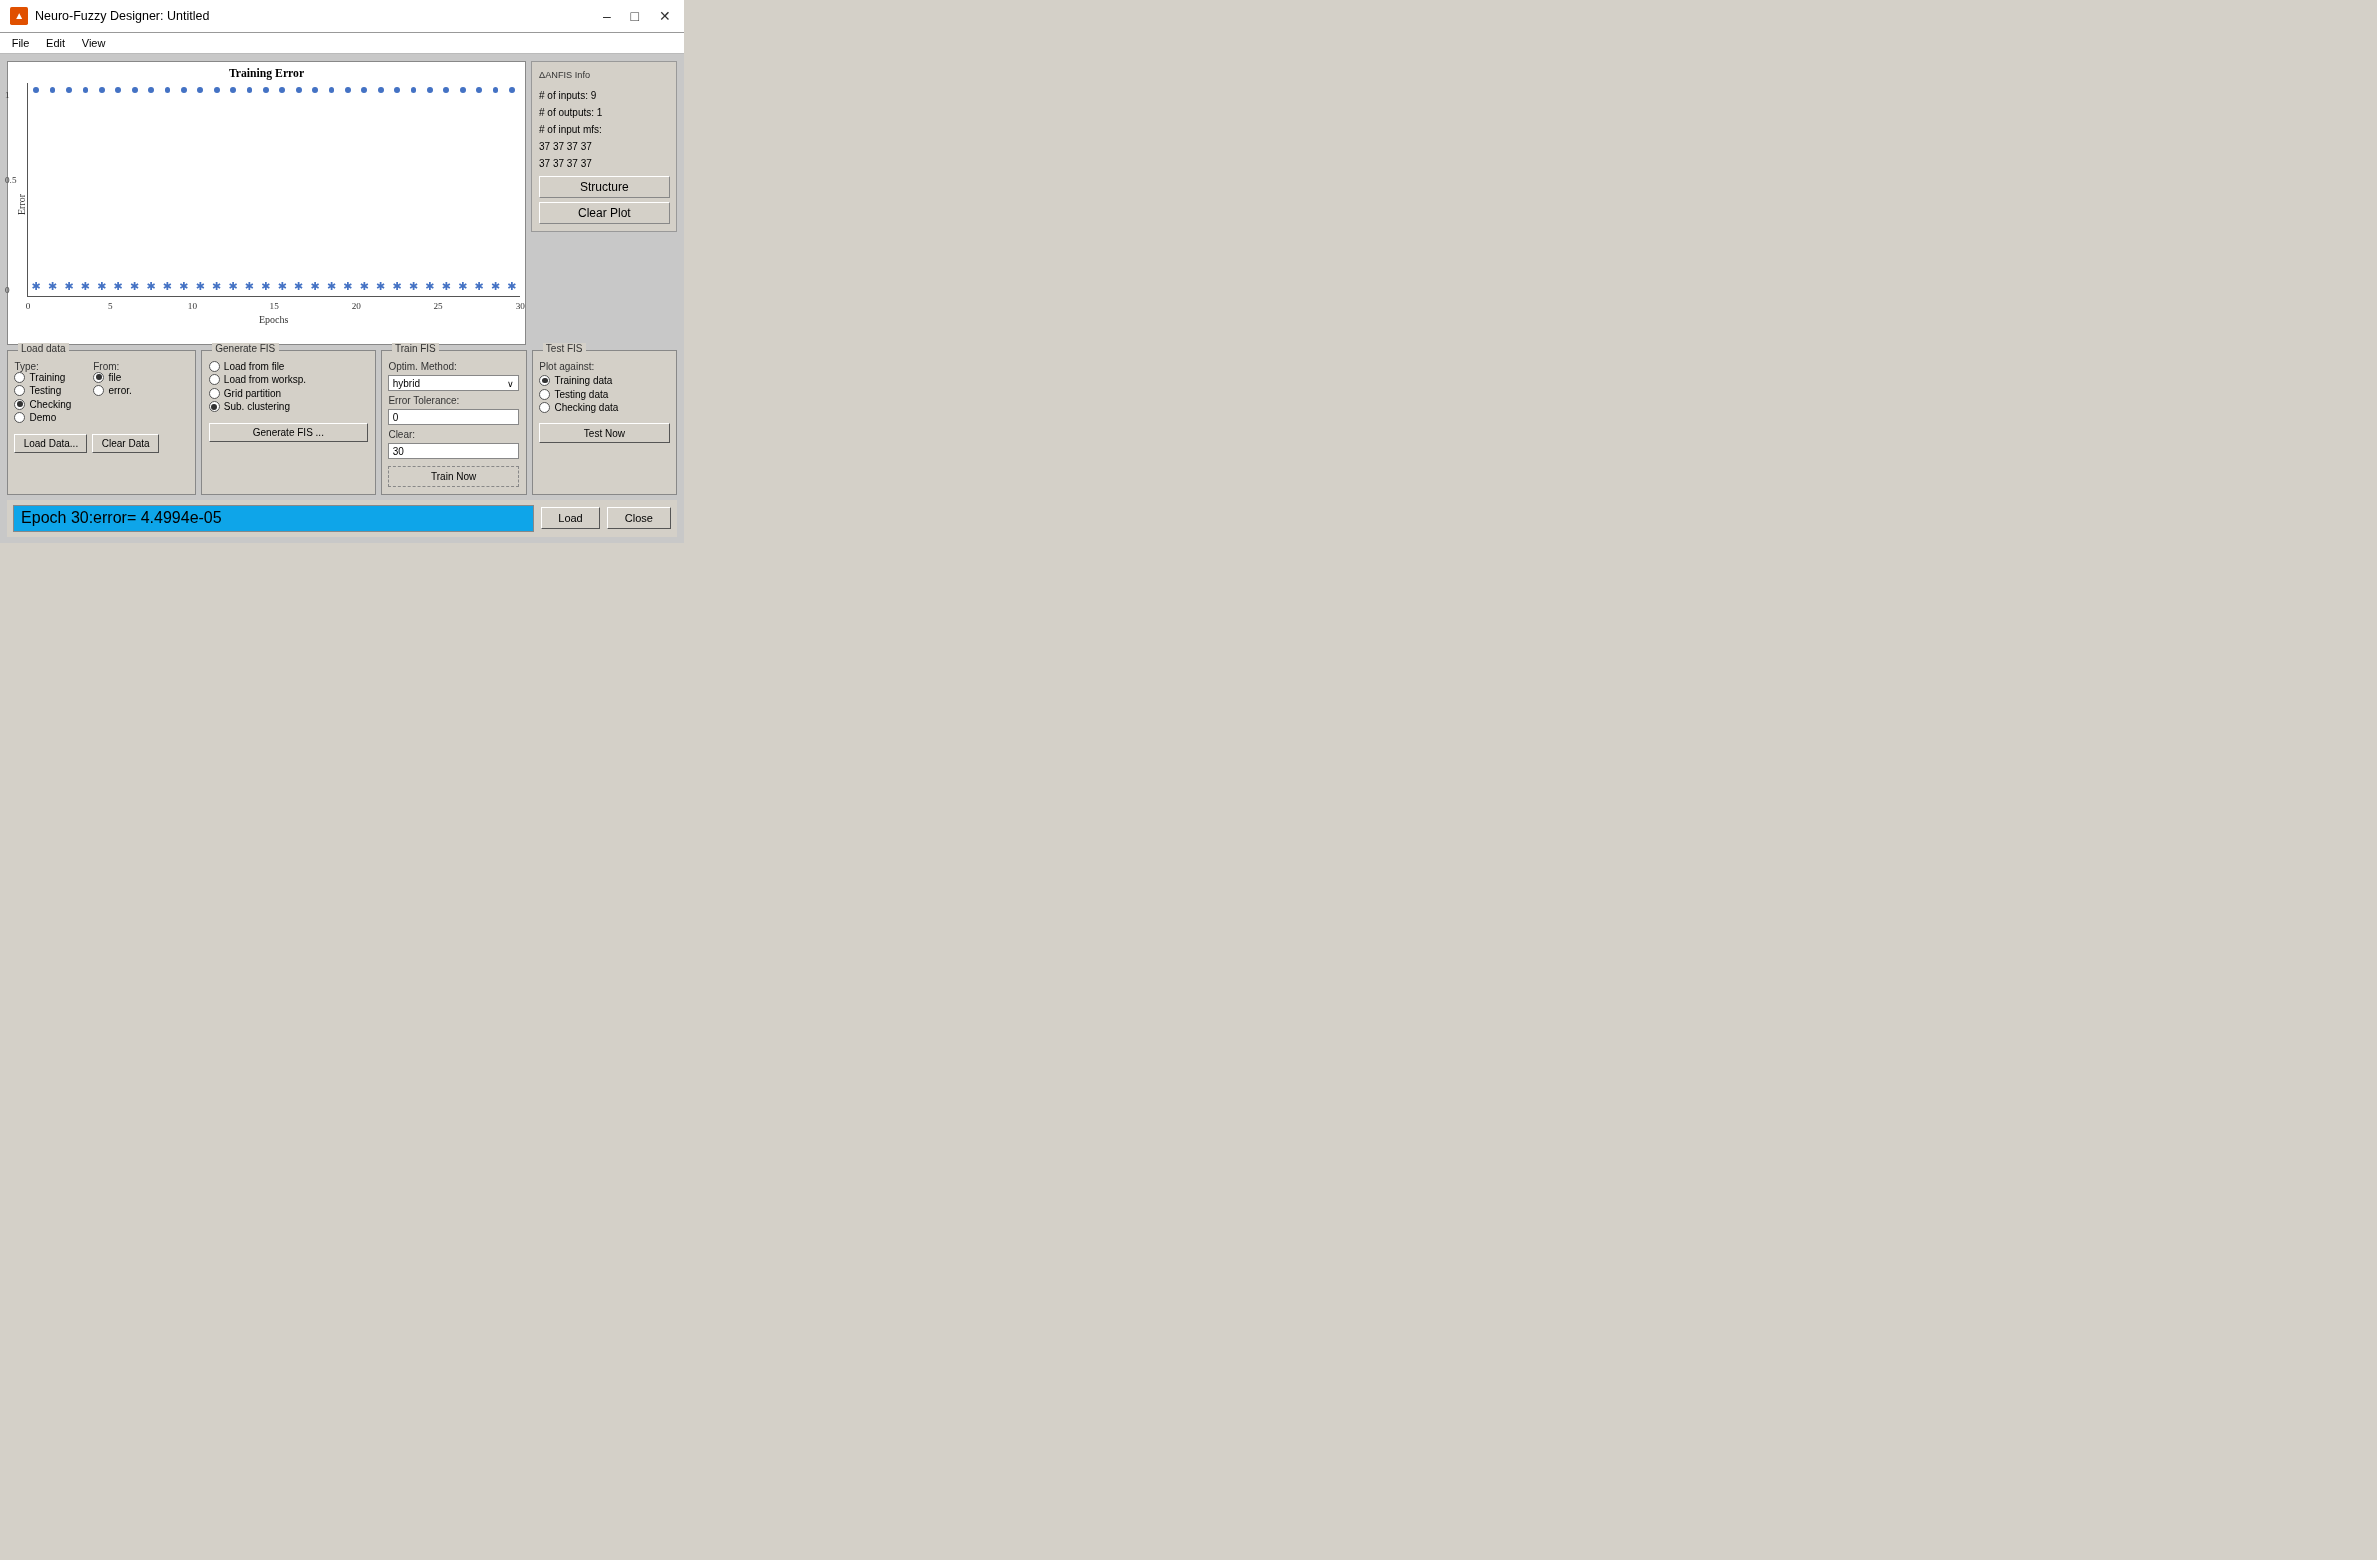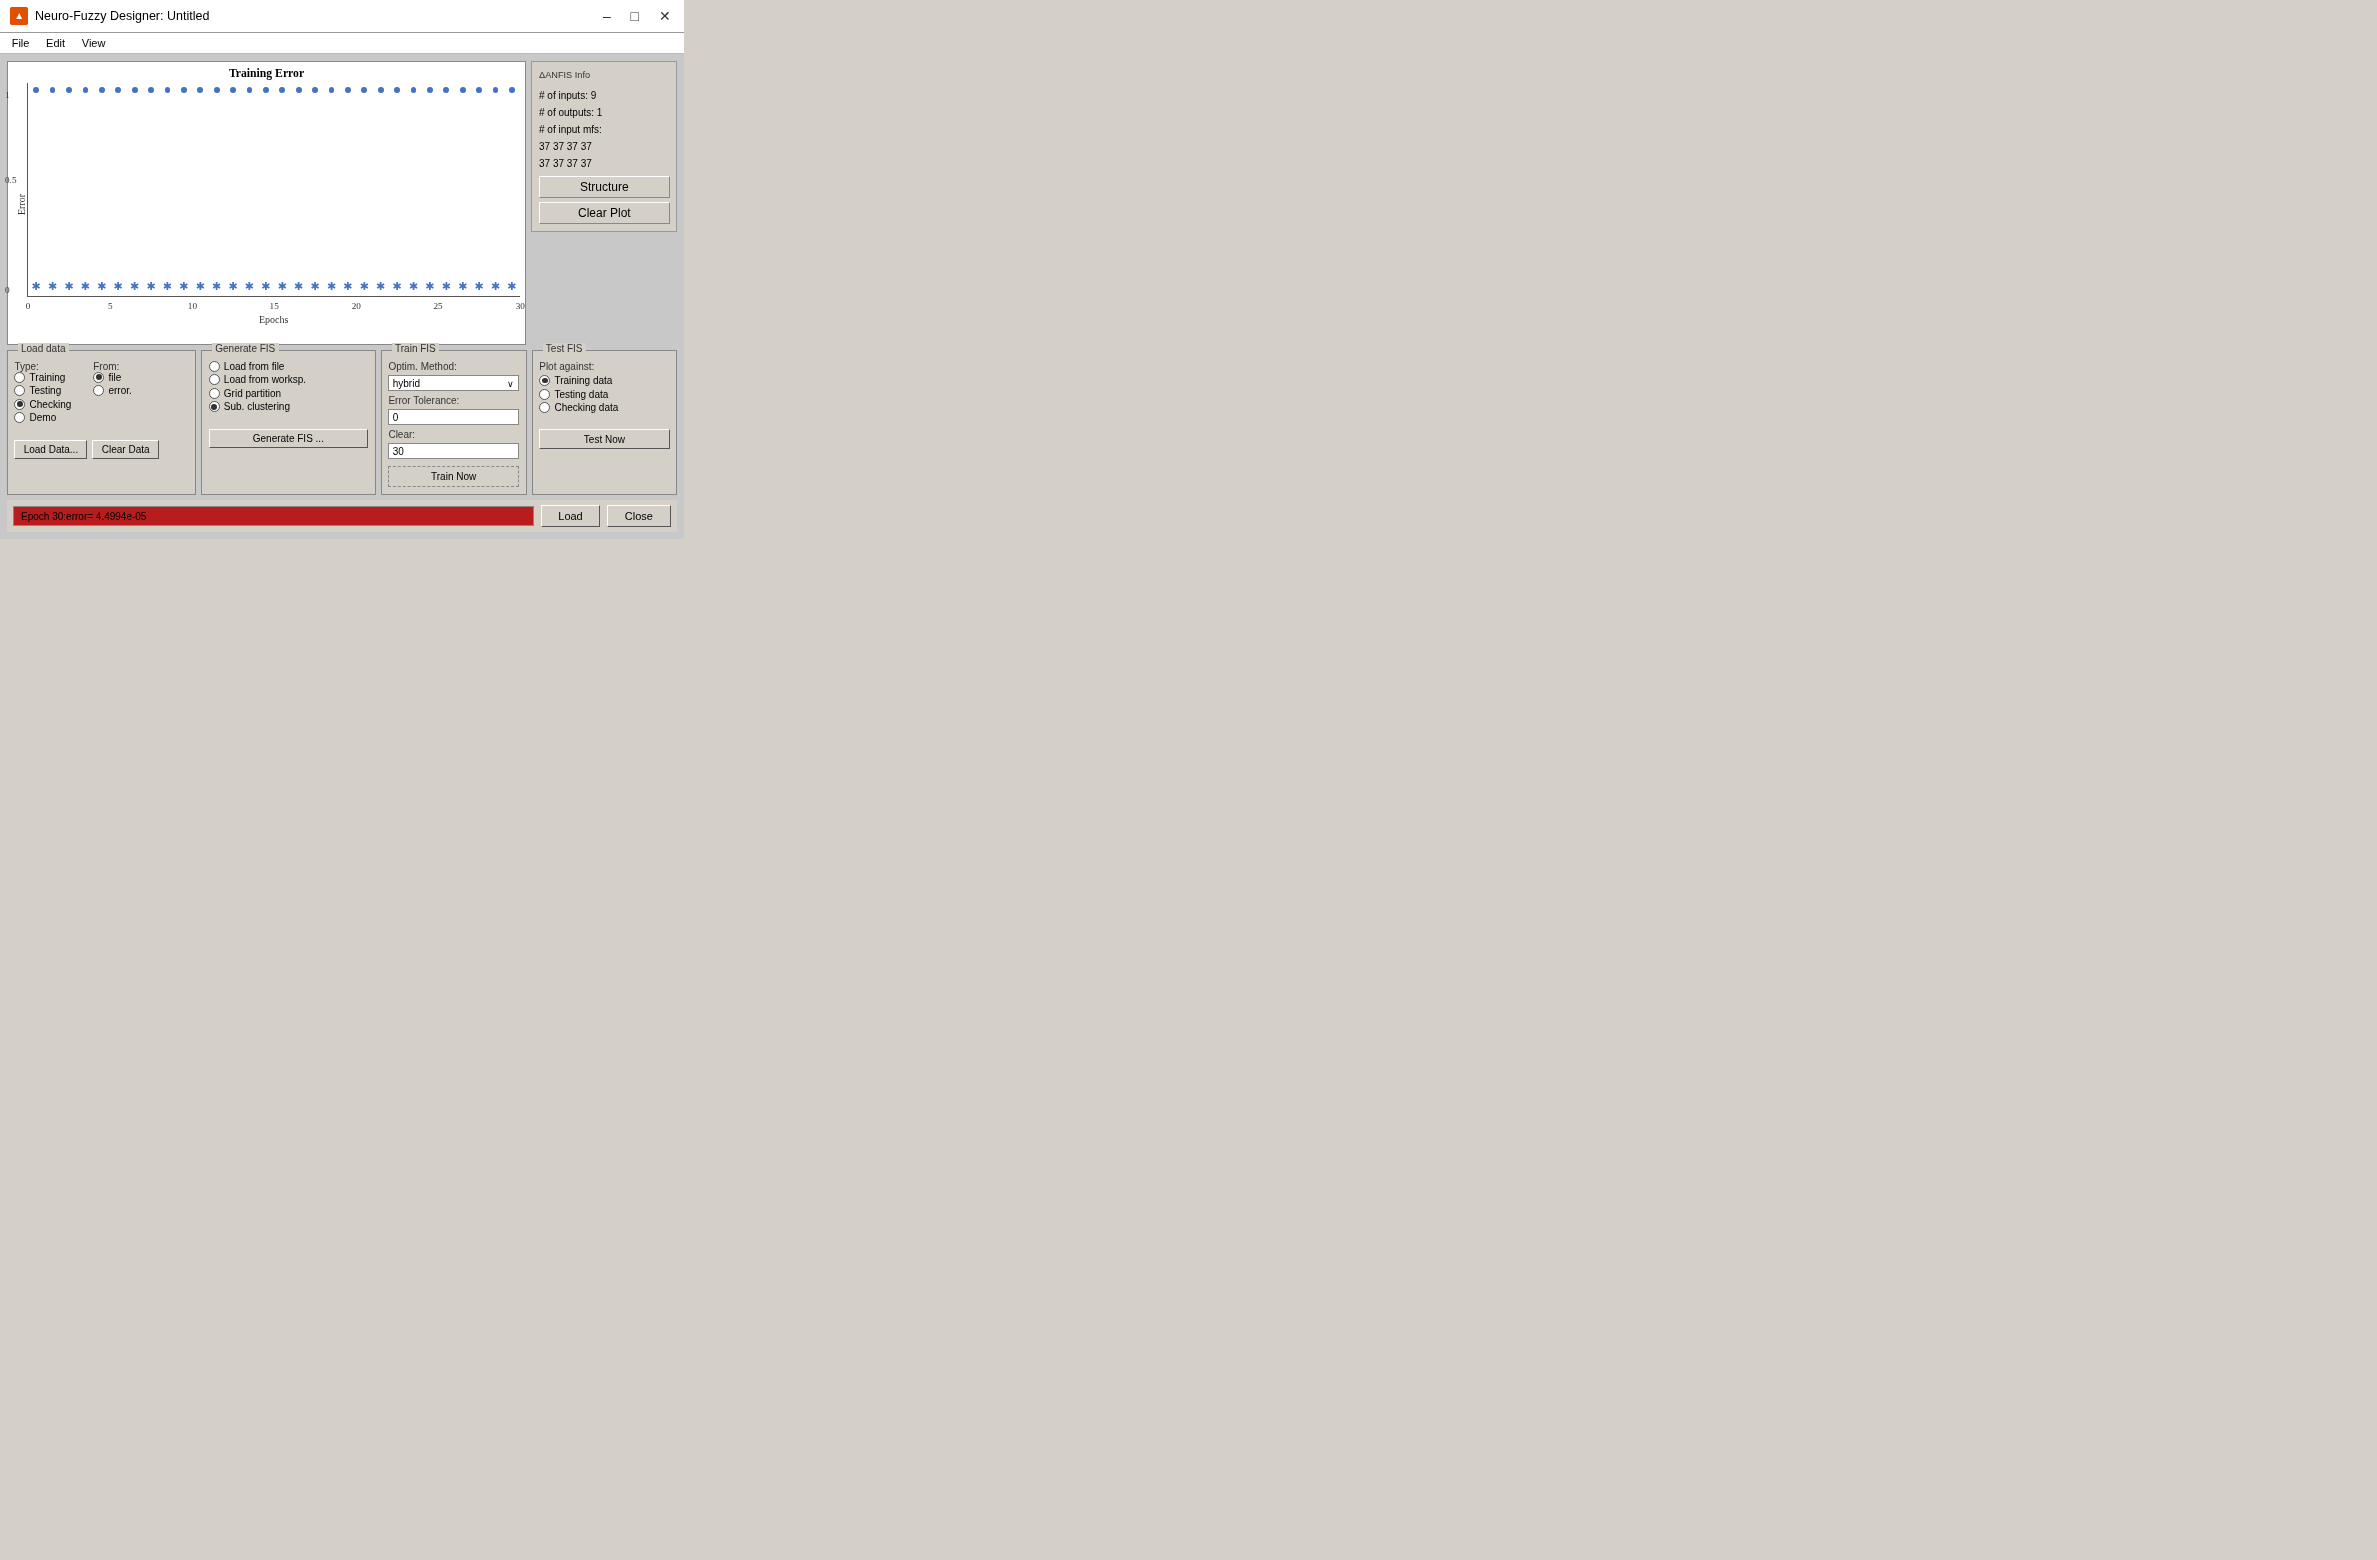--- a/index.html
+++ b/index.html
@@ -287,21 +287,21 @@
       border-left-color: #ffffff;
       border-right-color: #555;
       border-bottom-color: #555;
       cursor: pointer;
       font-size: 10px;
     }
 
     .btn-row {
       display: flex;
       gap: 5px;
-      margin-top: 13px;
+      margin-top: 7px;
     }
 
     .input-field {
       width: 100%;
       padding: 1.7px 3.3px;
       border: 0.8px solid #888;
       background: white;
       font-size: 10px;
     }
 
@@ -349,23 +349,23 @@
     .status-bar {
       display: flex;
       align-items: center;
       gap: 6.7px;
       padding: 5px 6.7px;
       background: #d4d0c8;
     }
     .status-text-box {
       flex: 1;
       border: 0.8px solid #888;
-      background: #b91c1c;
+      background: #0ea5e9;
       padding: 3.3px 6.7px;
-      font-size: 10px;
+      font-size: 16px;
     }
     .status-btns {
       display: flex;
       gap: 6.7px;
     }
     .status-btn {
       padding: 4.2px 16.7px;
       background: #d4d0c8;
       border: 1.3px solid;
       border-top-color: #ffffff;

